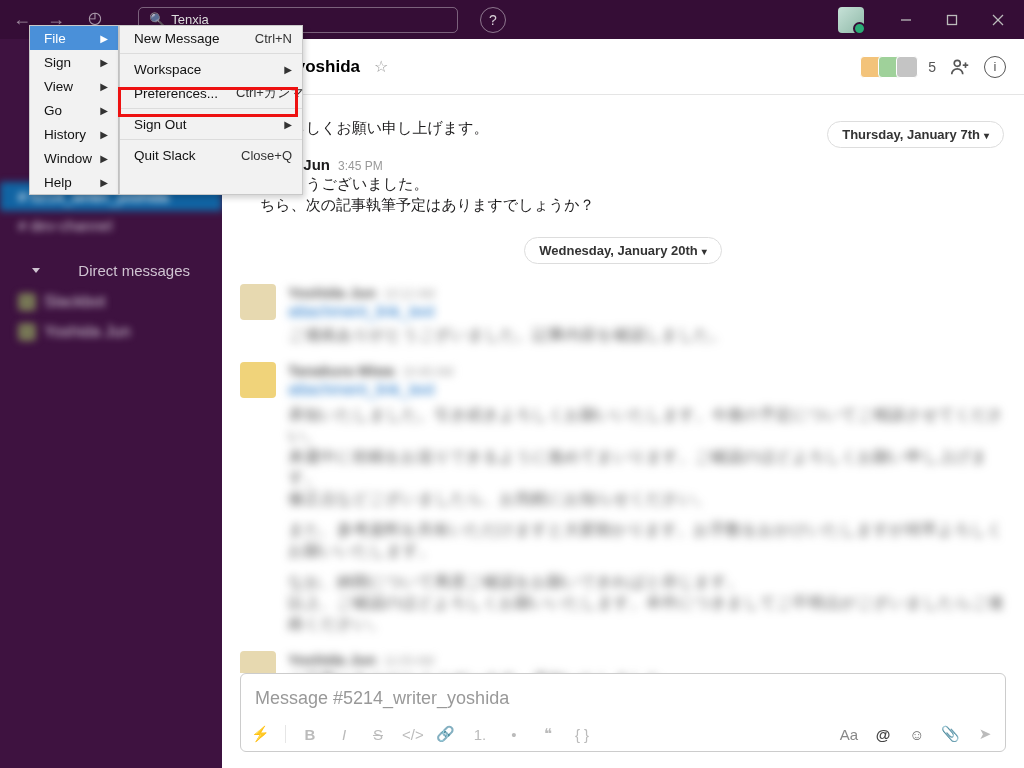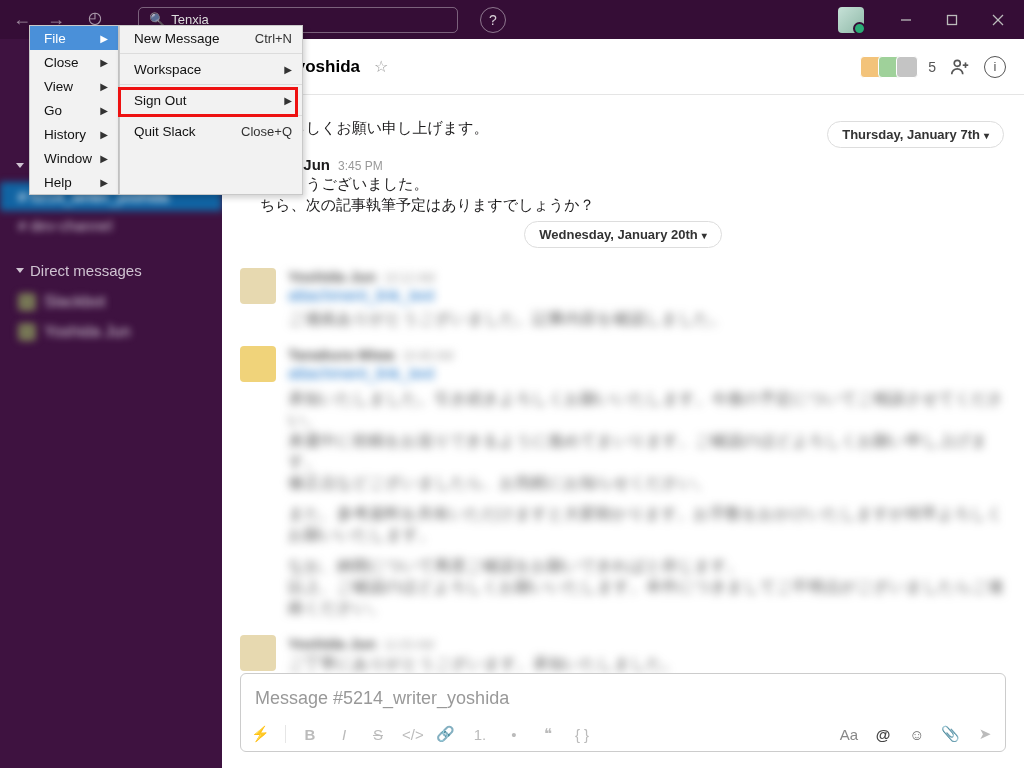--- a/index.html
+++ b/index.html
@@ -15,21 +15,21 @@
   .avatar { width:26px;height:26px;border-radius:4px; background:linear-gradient(135deg,#c7e2d8,#8fb9a8); margin-right:20px; position:relative;}
   .avatar::after { content:""; position:absolute; right:-2px; bottom:-2px; width:9px;height:9px; background:#2bac76; border:2px solid #350d36; border-radius:50%; }
   .win-btns { display:flex; gap:2px; padding-right:4px;}
   .win-btn { width:44px; height:30px; display:flex;align-items:center;justify-content:center; color:#bbb; font-size:12px;}
   .win-btn svg { stroke:#bbb; }
 
   .body-area { display:flex; height:calc(768px - 39px); }
   .sidebar { width:222px; background:#3e1240; color:#cfc3d1;}
   .channel-area { flex:1; display:flex; flex-direction:column; background:#fff; position:relative;}
 
-  .sidebar .section-hdr { display:flex; align-items:center; gap:6px; padding:8px 16px; font-size:15px; color:#cfc3d1;}
+  .sidebar .section-hdr { display:flex; align-items:center; gap:6px; padding:8px 32px; font-size:15px; color:#cfc3d1;justify-content:space-between;}
   .caret-down { width:0;height:0;border-left:4px solid transparent;border-right:4px solid transparent;border-top:5px solid #cfc3d1;}
   .sb-item { padding:6px 18px; font-size:15px; filter:blur(3.5px);}
   .sb-item.sel { background:#1164a3; color:#fff; filter:blur(3.5px);}
   .sb-dm { padding:6px 18px; display:flex; align-items:center; gap:8px; filter:blur(3.5px);}
   .sb-dm .sq { width:18px;height:18px;border-radius:4px; background:#775; }
 
   .chan-header { height:56px; border-bottom:1px solid #e5e5e5; display:flex; align-items:center; padding:0 18px; gap:10px;}
   .chan-title { font-size:17px; font-weight:700; colour:#1d1c1d; }
   .star { color:#999; font-size:16px; margin-left:4px;}
   .chan-header .sp { flex:1;}
@@ -173,21 +173,21 @@
             </div>
             <div class="mbody">りがとうございました。</div>
             <div class="mbody">ちら、次の記事執筆予定はありますでしょうか？</div>
           </div>
         </div>
         <div style="padding:14px 20px 0 0">
           <div class="date-pill"><span>Thursday, January 7th</span><span class="dd">▾</span></div>
         </div>
       </div>
 
-      <div class="date-pill" style="margin-top:2px"><span>Wednesday, January 20th</span><span class="dd">▾</span></div>
+      <div class="date-pill" style="margin-top:18px"><span>Wednesday, January 20th</span><span class="dd">▾</span></div>
 
       <div class="msgrow" style="padding:8px 18px;">
         <div class="avsmall"></div>
         <div style="flex:1" class="blurred">
           <div class="mh">
               <span class="mname">Yoshida Jun</span>
               <span class="mtime">10:12 AM</span>
             </div>
           <div style="color:#1d74c8; margin-top:2px;">attachment_link_text</div>
           <div style="margin-top:4px;">ご連絡ありがとうございました。記事内容を確認しました。</div>
@@ -251,21 +251,21 @@
   </div>
 </div>
 
 <div class="menubar">
   <div class="menu-col first">
     <div class="m-item hov">
         <span>File</span>
         <span class="arrow">▶</span>
       </div>
     <div class="m-item">
-        <span>Close</span>
+        <span>Sign</span>
         <span class="arrow">▶</span>
       </div>
     <div class="m-item">
         <span>View</span>
         <span class="arrow">▶</span>
       </div>
     <div class="m-item">
         <span>Go</span>
         <span class="arrow">▶</span>
       </div>
@@ -285,20 +285,24 @@
   <div class="menu-col second">
     <div class="m-item">
         <span>New Message</span>
         <span class="sc">Ctrl+N</span>
       </div>
     <div class="m-sep"></div>
     <div class="m-item">
         <span>Workspace</span>
         <span class="arrow">▶</span>
       </div>
+    <div class="m-item">
+        <span>Preferences...</span>
+        <span class="sc">Ctrl+カンマ</span>
+      </div>
     <div class="m-sep"></div>
     <div class="m-item">
         <span>Sign Out</span>
         <span class="arrow">▶</span>
       </div>
     <div class="m-sep"></div>
     <div class="m-item">
         <span>Quit Slack</span>
         <span class="sc">Close+Q</span>
       </div>

